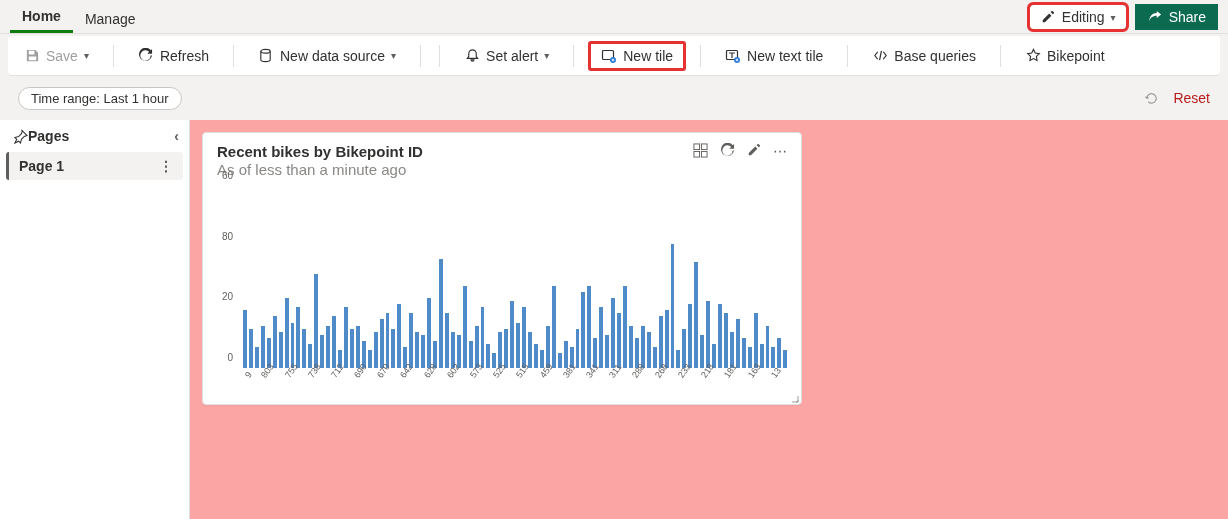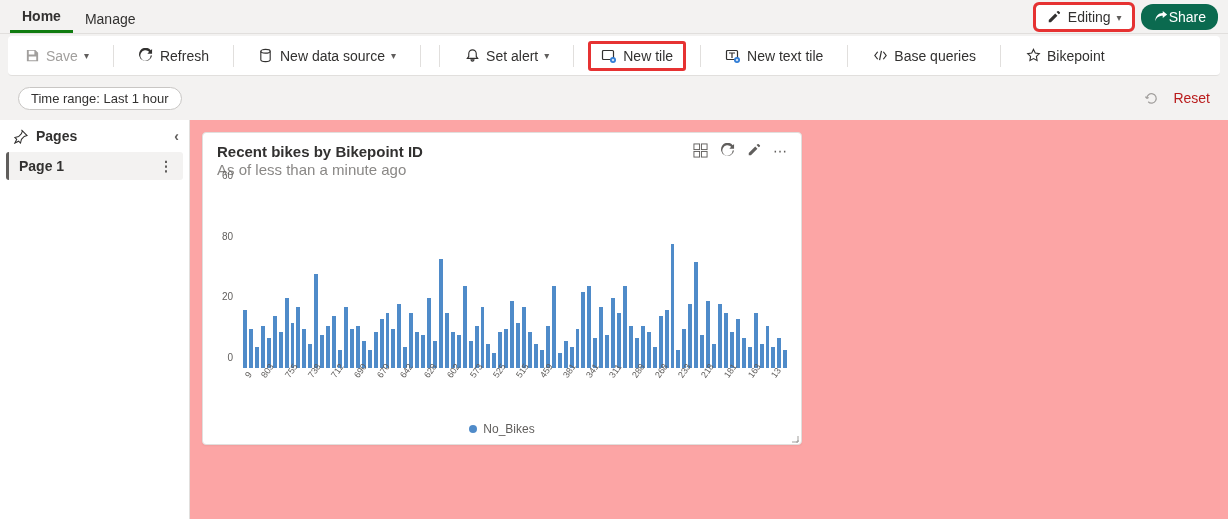--- a/index.html
+++ b/index.html
@@ -44,24 +44,24 @@
     gap: 6px;
     padding: 4px 10px;
     border: 1px solid #8a8886;
     border-radius: 4px;
     background: #fff;
     cursor: pointer;
   }
   .btn-share {
     display: flex;
     align-items: center;
-    gap: 0;
+    gap: 6px;
     padding: 5px 12px;
     border: none;
-    border-radius: 12px;
+    border-radius: 0;
     background: #0b6a4f;
     color: #fff;
     cursor: pointer;
   }
   .highlight-red { outline: 3px solid #e63232; outline-offset: -1px; }
   .highlight-red-tile { border: 3px solid #e63232; border-radius: 2px; }
   
   .toolbar {
     display: flex;
     align-items: center;
@@ -122,21 +122,20 @@
   .sidebar {
     width: 190px;
     background: #fff;
     border-right: 1px solid #e1dfdd;
     display: flex;
     flex-direction: column;
   }
   .side-head {
     display: flex;
     align-items: center;
-    gap: 8px;
     padding: 8px 10px 6px 12px;
     font-weight: 600;
   }
   .side-head .chevleft { margin-left: auto; color: #605e5c; cursor: pointer; }
   .page-item {
     display: flex;
     align-items: center;
     padding: 6px 10px 6px 10px;
     margin: 2px 6px;
     border-radius: 3px;
@@ -542,24 +541,20 @@
             <div class="xl">218</div>
             <div class="xl"></div>
             <div class="xl">181</div>
             <div class="xl"></div>
             <div class="xl">163</div>
             <div class="xl"></div>
             <div class="xl">13</div>
             <div class="xl"></div>
           </div>
       </div>
-      <div class="legend">
-        <span class="dot"></span>
-        <span>No_Bikes</span>
-      </div>
       <div class="resize-grip">
         <svg viewBox="0 0 12 12" width="12" height="12">
             <path d="M11 5v6H5M11 9v2H9" fill="none" stroke="#a19f9d"></path>
           </svg>
       </div>
     </div>
   </div>
 </div>
 
 </body></html>

